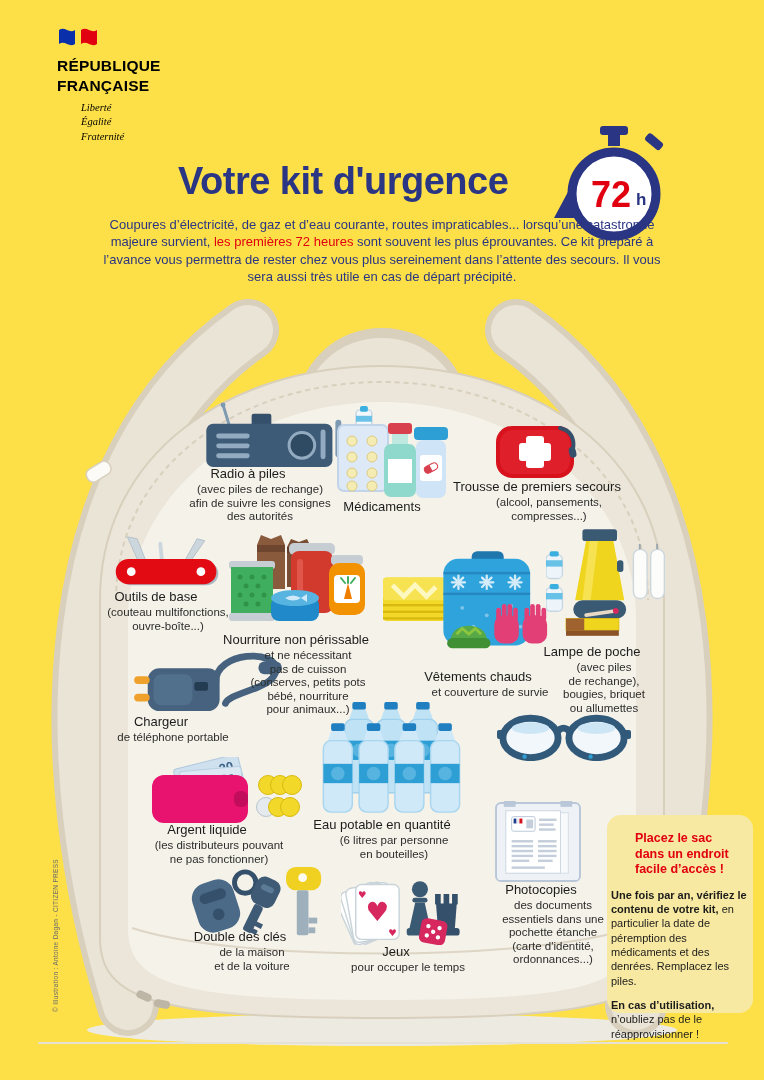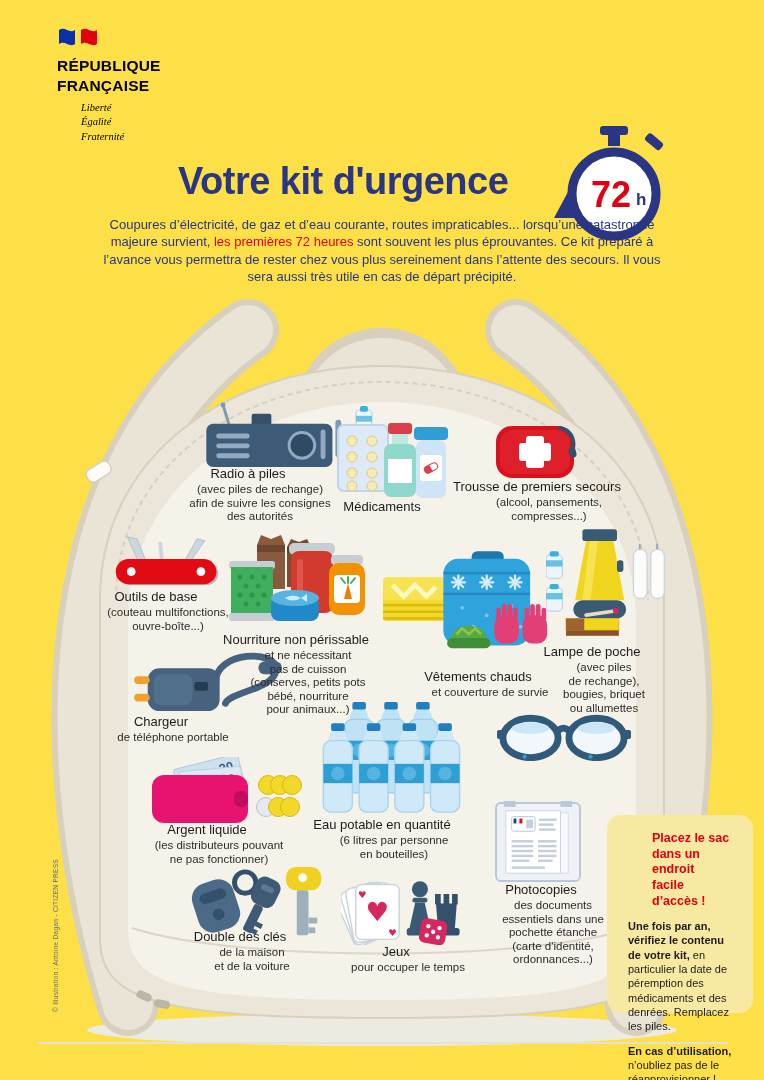--- a/index.html
+++ b/index.html
@@ -23,21 +23,21 @@
          color:#2a3583;line-height:1.33;}
   #intro .hl{color:#e1000f;}
 
   
   .cap{text-align:center;color:#1c1c1b;}
   .cap .t{font-weight:400;font-size:13px;line-height:1.15;}
   .cap .d{font-size:11.5px;line-height:1.18;margin-top:1px;color:#2c2c2b;}
 
   
   #tipbox{left:607px;top:815px;width:146px;height:198px;background:#f8e9a2;border-radius:14px;
-          box-sizing:border-box;padding:16px 21px;}
+          box-sizing:border-box;padding:16px 4px;}
   #tipbox .head{color:#e1000f;font-weight:700;font-size:12.5px;line-height:1.25;}
   #tipbox p{font-size:11px;line-height:1.3;color:#1c1c1b;margin:10px 0 0 0;}
   #tipbox b{font-weight:700;}
 
   
   #credit{left:52px;top:1012px;transform:rotate(-90deg);transform-origin:0 0;
           font-size:6.5px;color:#6b6b6b;letter-spacing:.3px;white-space:nowrap;}
 
   #floorline{left:38px;top:1042px;width:690px;height:2px;background:#e6e1d7;border-radius:1px;}
 </style>

